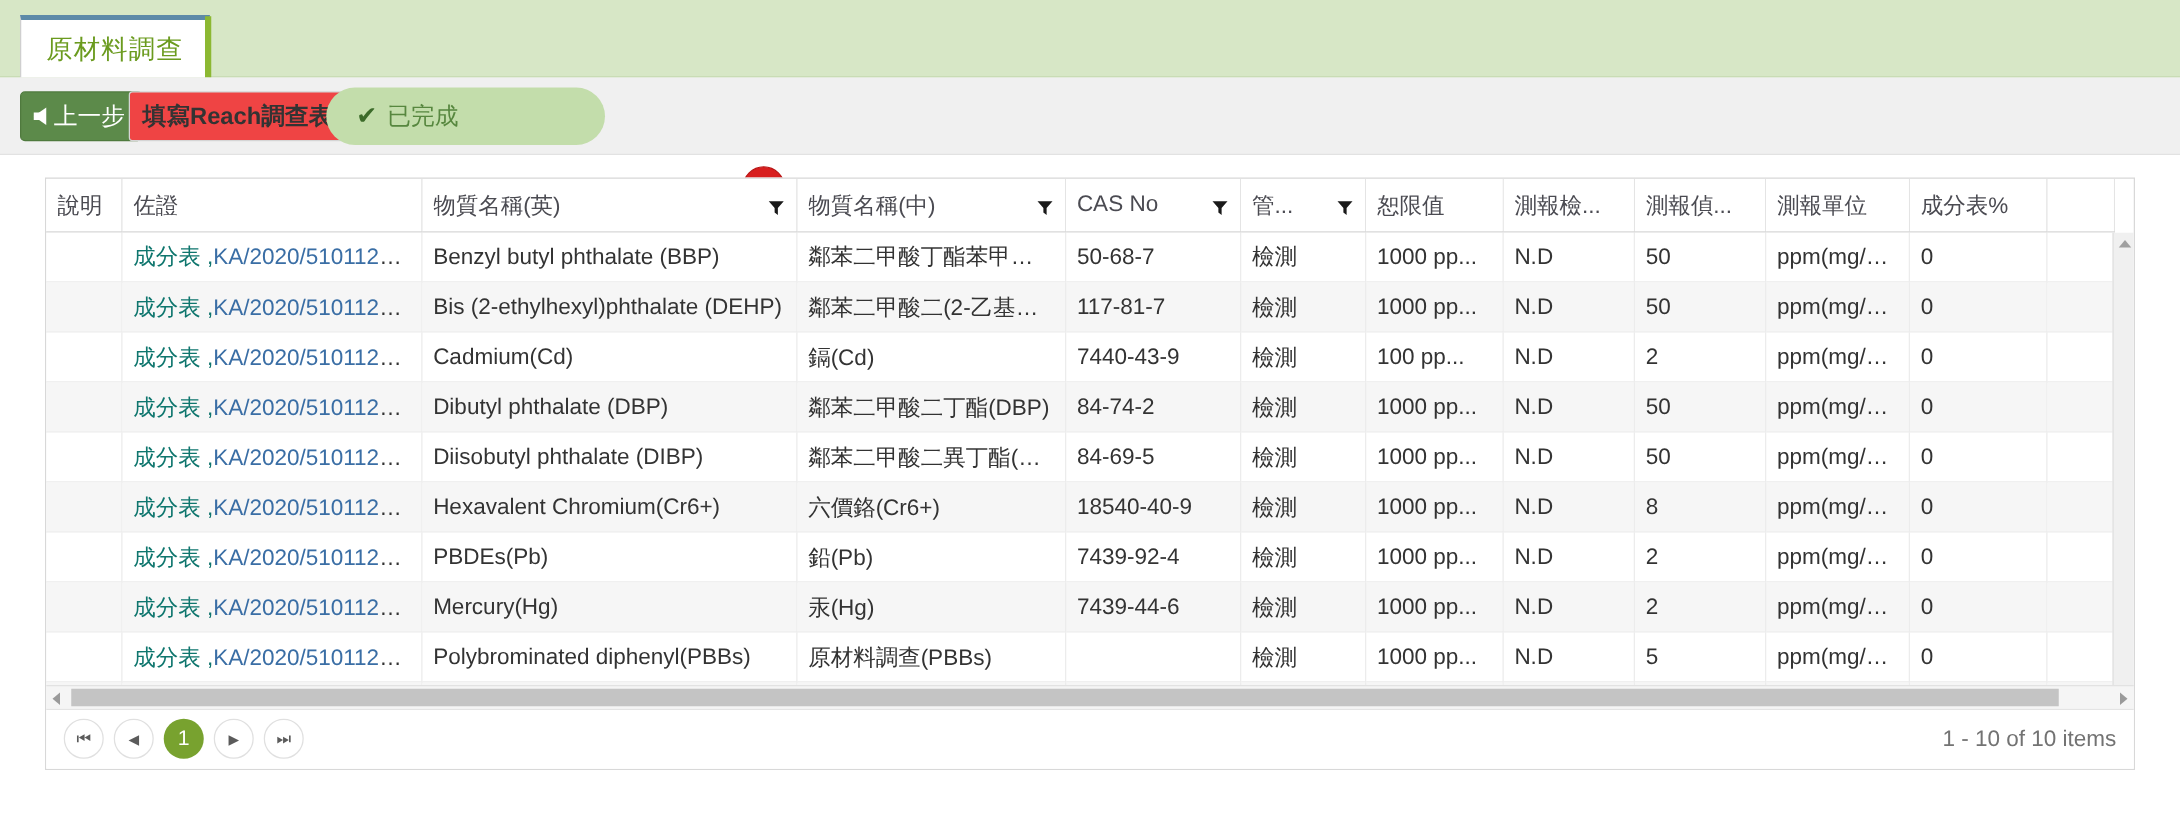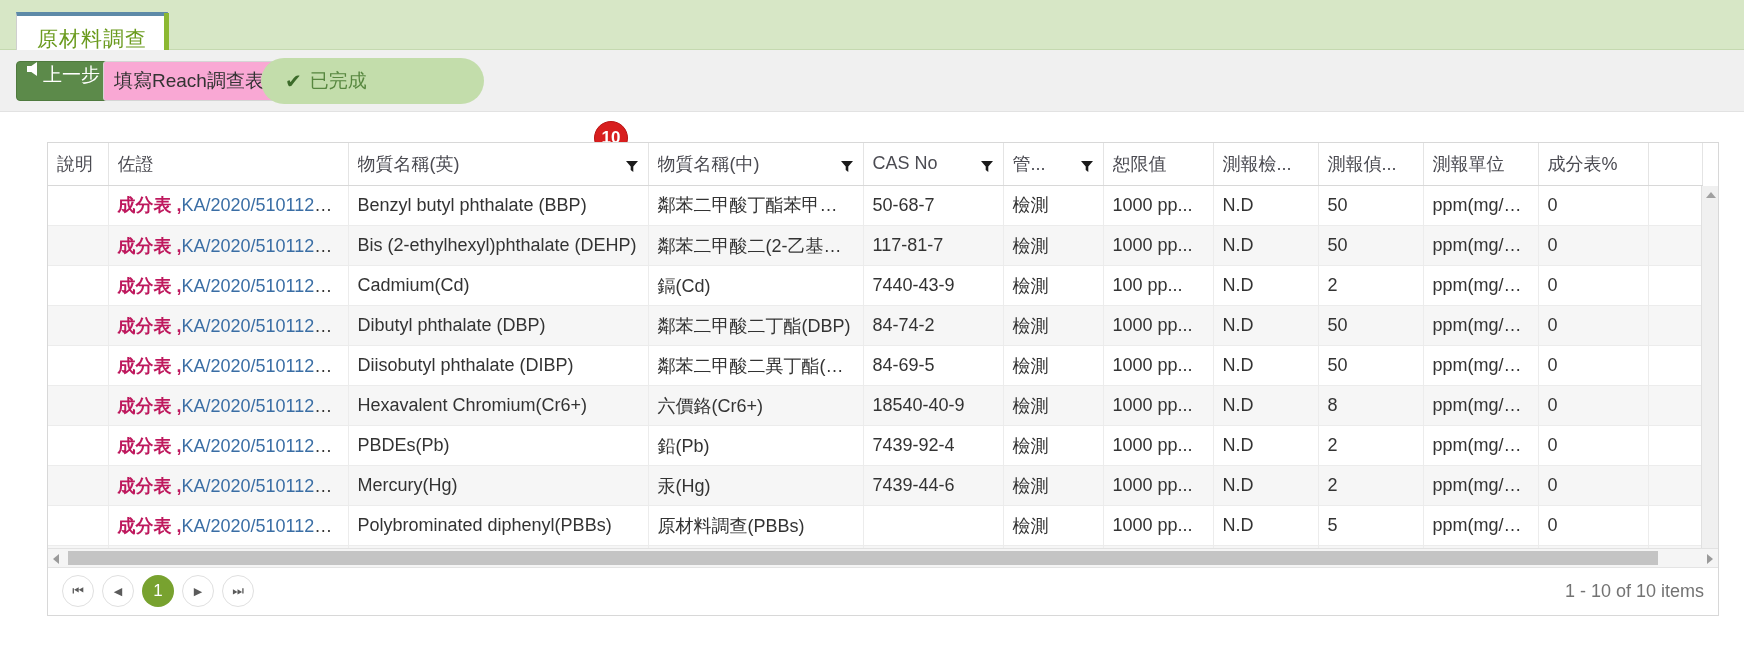--- a/index.html
+++ b/index.html
@@ -7,21 +7,21 @@
     margin: 0; padding: 0;
     width: 1744px; height: 654px;
     font-family: "Liberation Sans", "DejaVu Sans", sans-serif;
     overflow: hidden;
   }
   body { background: #ffffff; }
 
   
   .tabstrip {
     position: relative;
-    height: 50px;
+    height: 62px;
     background: #d7e7c6;
     border-bottom: 1px solid #c5d9b0;
   }
   .tab {
     position: absolute;
     left: 16px; top: 12px;
     height: 50px;
     min-width: 148px;
     padding: 0 20px;
     background: #ffffff;
@@ -50,21 +50,21 @@
   .btn-back {
     position: absolute;
     left: 16px; top: 11px;
     height: 40px;
     padding: 0 13px 0 10px;
     background: #5c8a4a;
     border: 1px solid #4f7a3e;
     border-radius: 4px;
     color: #ffffff;
     font-size: 19px;
-    display: flex; gap: 6px;
+    display: flex; align-items: center; gap: 6px;
     cursor: pointer;
   }
   .arrow-left-icon {
     display: inline-block;
     width: 0; height: 0;
     border-top: 7px solid transparent;
     border-bottom: 7px solid transparent;
     border-right: 10px solid #ffffff;
     position: relative;
   }
@@ -73,27 +73,28 @@
     position: absolute;
     left: 0px; top: -3px;
     width: 8px; height: 6px;
     background: #ffffff;
   }
   .btn-form {
     position: absolute;
     left: 103px; top: 11px;
     height: 40px;
     padding: 0 10px;
-    background: #f9a8d4;
+    background: #ef4444;
     border: 1px solid #d5d5d5;
     border-radius: 3px;
     color: #333333;
     font-size: 19px;
     display: flex; align-items: center;
     cursor: pointer;
+    font-weight: bold;
   }
   .btn-done {
     position: absolute;
     left: 261px; top: 8px;
     width: 223px; height: 46px;
     background: #c3ddab;
     border-radius: 23px;
     color: #57873f;
     font-size: 19px;
     display: flex; align-items: center;
@@ -116,21 +117,20 @@
     border: 1px solid #b91414;
   }
 
   
   .grid-wrap {
     position: absolute;
     left: 36px; top: 142px;
     width: 1672px;
     border: 1px solid #d8d8d8;
     background: #ffffff;
-    margin-left: 11px;
   }
   table.grid {
     border-collapse: collapse;
     table-layout: fixed;
     width: 1654px;
     font-size: 18px;
   }
   table.grid th {
     height: 42px;
     background: #ffffff;
@@ -165,21 +165,21 @@
     padding: 0 9px;
     color: #333333;
     vertical-align: middle;
     white-space: nowrap;
     overflow: hidden;
     text-overflow: ellipsis;
   }
   table.grid tbody tr:nth-child(even) td { background: #f6f6f6; }
   table.grid tbody tr:nth-child(odd) td { background: #ffffff; }
   .cell-link { color: #3a6ea5; cursor: pointer; }
-  .cell-link .prefix { color: #be185d; font-weight: bold; }
+  .cell-link .prefix { color: #0f766e; }
 
   .grid-body {
     position: relative;
     height: 362px;
     overflow: hidden;
   }
   
   .vscroll {
     position: absolute;
     right: 0; top: 0;

